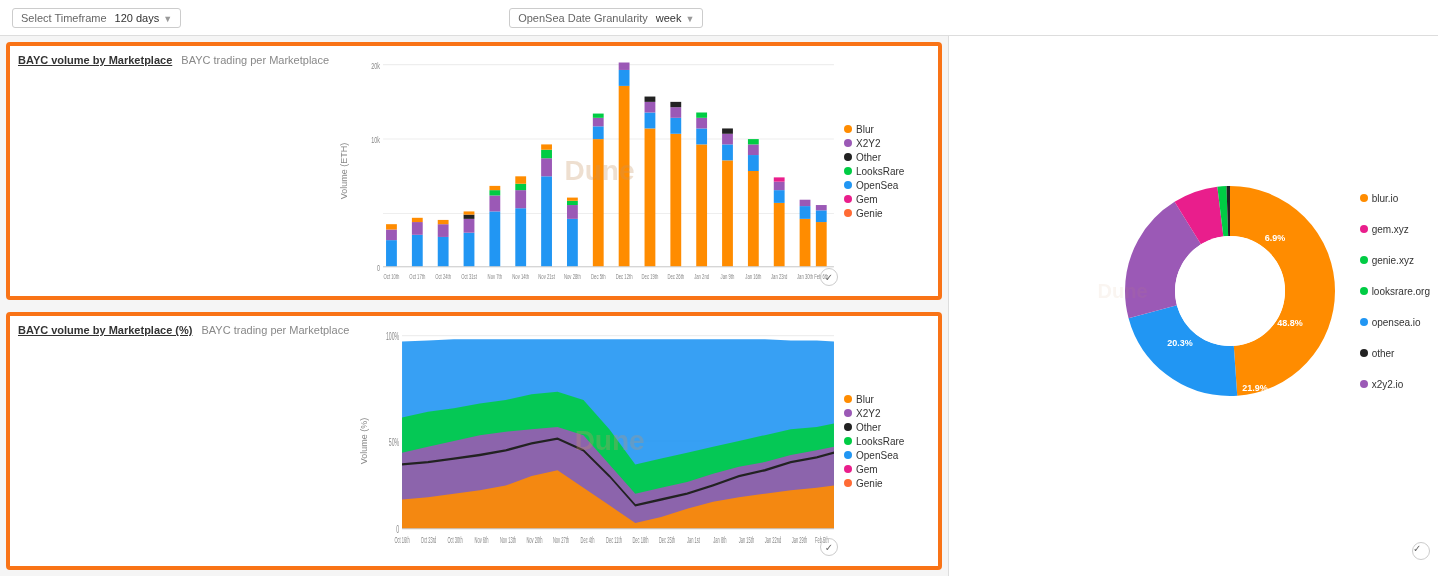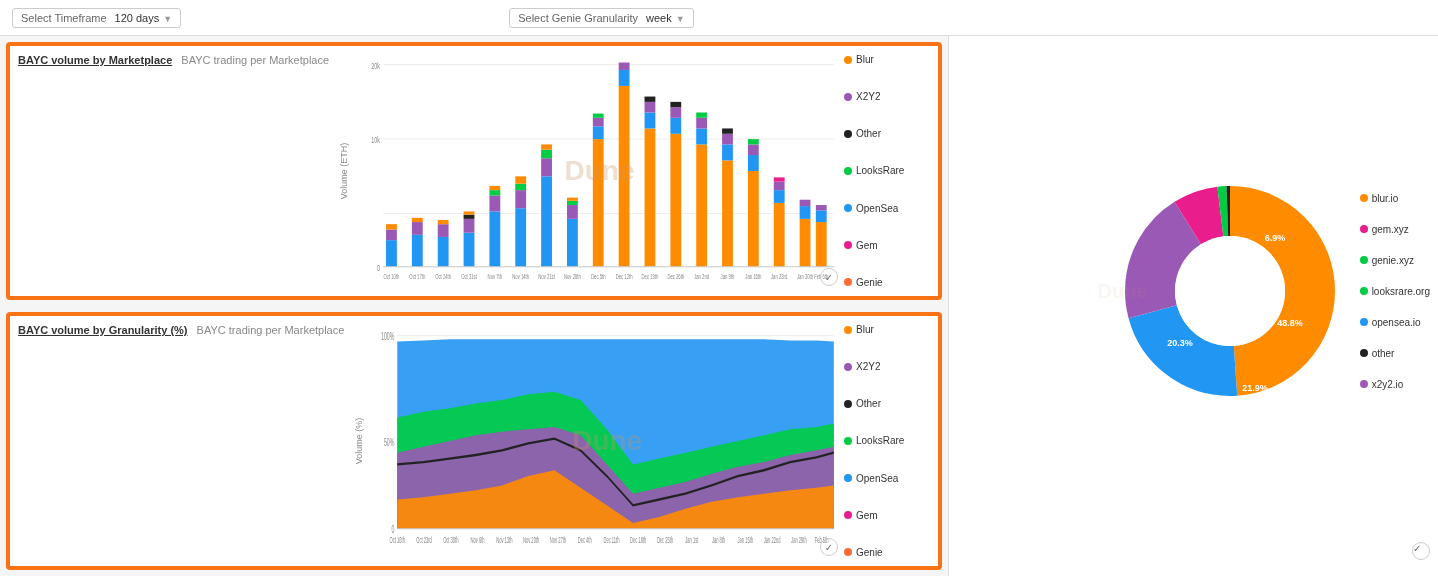--- a/index.html
+++ b/index.html
@@ -45,21 +45,21 @@
     
     .chart-area {
       display: flex; flex: 1; overflow: hidden;
     }
     
     .chart-svg-area {
       flex: 1; position: relative; overflow: hidden;
     }
     
     .legend {
-      width: 90px; display: flex; flex-direction: column; justify-content: space-between; gap: 3px; padding-left: 4px;
+      width: 90px; display: flex; flex-direction: column; justify-content: center; gap: 3px; padding-left: 4px;
     }
     .legend-item {
       display: flex; align-items: center; gap: 4px; font-size: 10px;
     }
     .legend-dot {
       width: 8px; height: 8px; border-radius: 50%; flex-shrink: 0;
     }
     
     .check-icon {
       position: absolute; bottom: 2px; right: 2px; width: 18px; height: 18px;
@@ -84,21 +84,21 @@
 </head>
 <body>
 
 <div class="top-bar">
   <div class="select-box">
     <span>Select Timeframe</span>
     <span style="color:#333; margin-left:4px;">120 days</span>
     <span class="arrow">▼</span>
   </div>
   <div class="select-box" style="margin-left: 320px;">
-    <span>Select Genie Granularity</span>
+    <span>OpenSea Date Granularity</span>
     <span style="color:#333; margin-left:4px;">week</span>
     <span class="arrow">▼</span>
   </div>
 </div>
 
 <div class="main-layout">
 
   <div class="left-panel">
 
     <div class="chart-card" style="flex: 1;">
@@ -258,21 +258,21 @@
             <div class="legend-item">
               <div class="legend-dot" style="background:#FF6B35;"></div>
               <span>Genie</span>
             </div>
           </div>
       </div>
     </div>
 
     <div class="chart-card" style="flex: 1;">
       <div class="chart-title">
-        <strong>BAYC volume by Granularity (%)</strong>
+        <strong>BAYC volume by Marketplace (%)</strong>
         <span>BAYC trading per Marketplace</span>
       </div>
       <div class="chart-area">
         <div style="width:30px; display:flex; align-items:center; justify-content:center;">
           <span style="transform:rotate(-90deg); font-size:9px; color:#888; white-space:nowrap;">Volume (%)</span>
         </div>
         <div class="chart-svg-area">
           <div class="dune-watermark">Dune</div>
           <svg width="100%" height="100%" viewBox="0 0 800 200" preserveAspectRatio="none">
 

